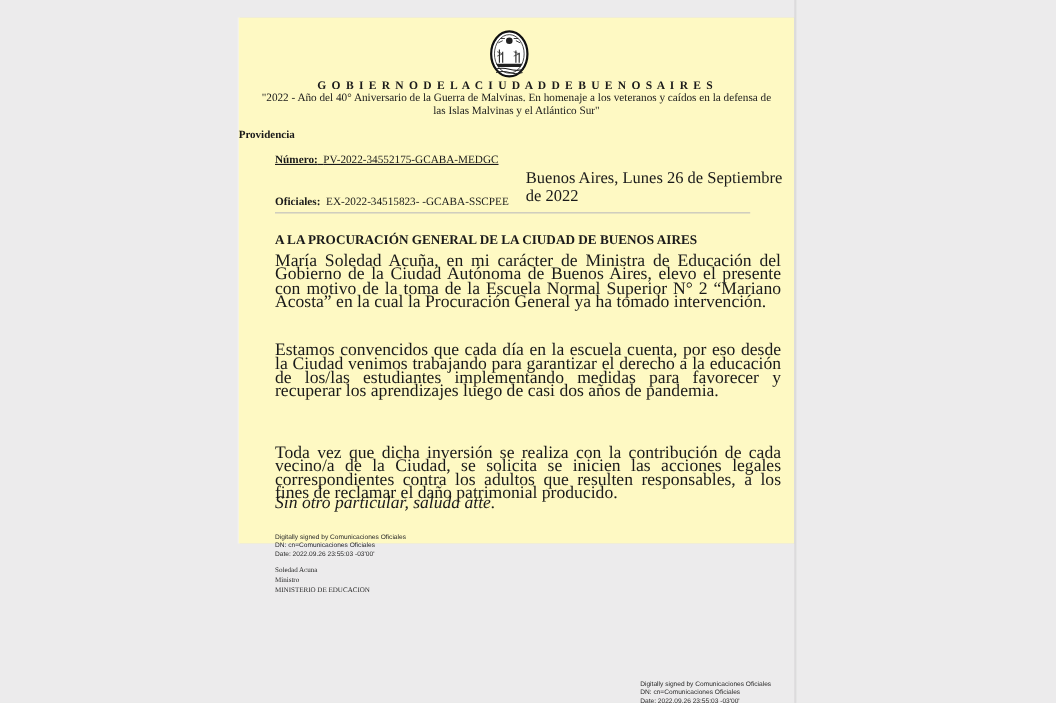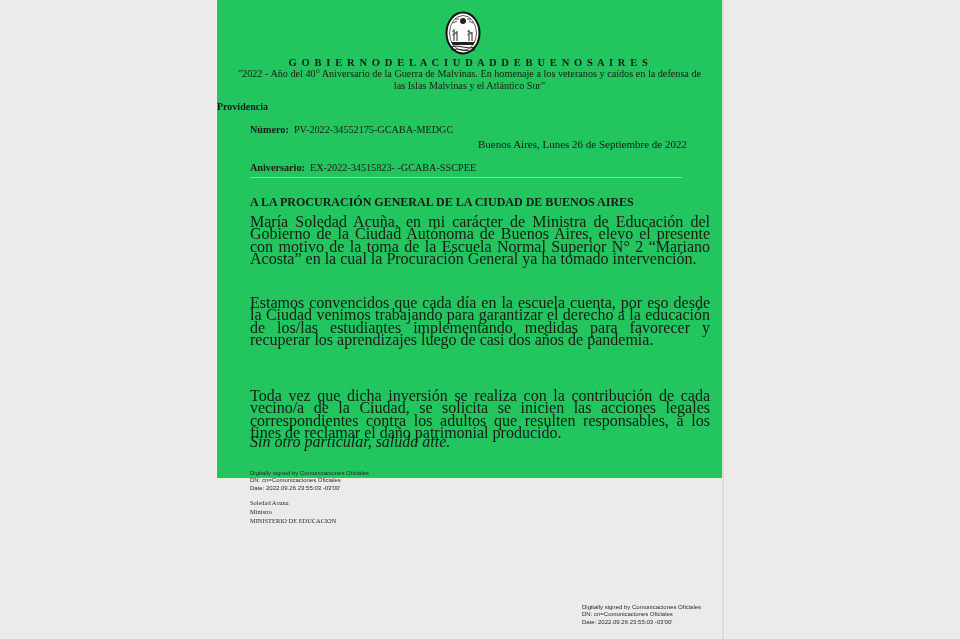--- a/index.html
+++ b/index.html
@@ -4,22 +4,22 @@
   <style>
     html, body { margin: 0; padding: 0; }
     body {
       width: 960px; height: 639px; overflow: hidden;
       background: #ecebec;
       font-family: "Liberation Serif", "DejaVu Serif", serif;
       color: #1a1a1a;
       position: relative;
     }
     .page {
-      position: absolute; left: 217px; top: 0; width: 505px; height: 478px;
-      background: #22c55e;
+      position: absolute; left: 217px; top: 16px; width: 505px; height: 478px;
+      background: #fef9c3;
       box-shadow: 1px 0 0 #d9d8d9, -1px 0 0 #f2f1f2;
     }
     .page-edge {
       position: absolute; left: 722px; top: 0; width: 2px; height: 639px;
       background: #dcdbdc;
     }
     .abs { position: absolute; }
     .logo {
       left: 228px; top: 11px; width: 36px; height: 44px;
     }
@@ -31,22 +31,22 @@
     .motto {
       left: 20px; width: 465px; top: 68px; text-align: center;
       font-size: 10.2px; line-height: 12px;
     }
     .doc-type {
       left: 0; width: 505px; top: 101px; text-align: left;
       font-weight: bold; font-size: 10px;
     }
     .field { font-size: 10.2px; }
     .field b { font-weight: bold; }
-    .numero { left: 33px; top: 124px; }
-    .place-date { left: 261px; top: 138px; font-size: 11px; }
+    .numero { left: 33px; top: 124px; text-decoration: underline; }
+    .place-date { left: 261px; top: 138px; font-size: 15px; }
     .referencia { left: 33px; top: 162px; }
     .rule {
       left: 33px; top: 177px; width: 432px; height: 1px; background: #bdbdbd;
     }
     .addressee {
       left: 33px; top: 195px; font-weight: bold; font-size: 12px;
     }
     .para {
       left: 33px; width: 460px; font-size: 16px; line-height: 12.3px;
       text-align: justify;
@@ -88,21 +88,21 @@
   <div class="abs gov-title">G O B I E R N O D E L A C I U D A D D E B U E N O S A I R E S</div>
   <div class="abs motto">"2022 - Año del 40° Aniversario de la Guerra de Malvinas. En homenaje a los veteranos y caídos en la defensa de las Islas Malvinas y el Atlántico Sur"</div>
   <div class="abs doc-type">Providencia</div>
 
   <div class="abs field numero">
     <b>Número:</b>&nbsp;
     <span>PV-2022-34552175-GCABA-MEDGC</span>
   </div>
   <div class="abs place-date">Buenos Aires,  Lunes 26 de Septiembre de 2022</div>
   <div class="abs field referencia">
-    <b>Aniversario:</b>&nbsp;
+    <b>Oficiales:</b>&nbsp;
     <span>EX-2022-34515823- -GCABA-SSCPEE</span>
   </div>
   <div class="abs rule"></div>
 
   <div class="abs addressee">A LA PROCURACIÓN GENERAL DE LA CIUDAD DE BUENOS AIRES</div>
 
   <div class="abs para p1">María Soledad Acuña, en mi carácter de Ministra de Educación del Gobierno de la Ciudad Autónoma de Buenos Aires, elevo el presente con motivo de la toma de la Escuela Normal Superior N° 2 “Mariano Acosta” en la cual la Procuración General ya ha tomado intervención.</div>
   <div class="abs para p3">Estamos convencidos que cada día en la escuela cuenta, por eso desde la Ciudad venimos trabajando para garantizar el derecho a la educación de los/las estudiantes implementando medidas para favorecer y recuperar los aprendizajes luego de casi dos años de pandemia.</div>
   <div class="abs para p5">Toda vez que dicha inversión se realiza con la contribución de cada vecino/a de la Ciudad, se solicita se inicien las acciones legales correspondientes contra los adultos que resulten responsables, a los fines de reclamar el daño patrimonial producido.</div>
   <div class="abs para p6">Sin otro particular, saluda atte.</div>

